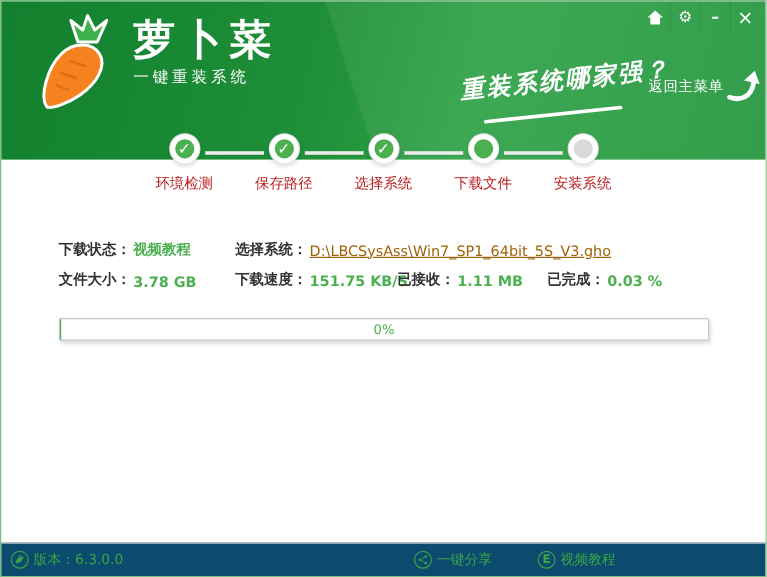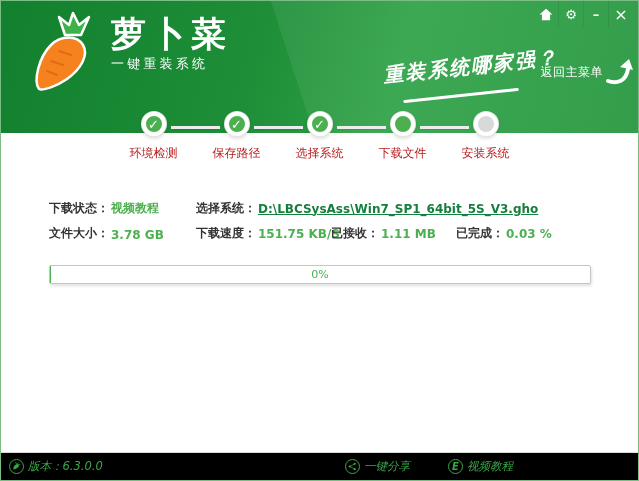--- a/index.html
+++ b/index.html
@@ -60,37 +60,37 @@
     box-shadow:0 1px 1px rgba(0,0,0,0.06);
   }
   .step-label{margin-top:9px;font-size:12px;color:#b91c1c;}
   
   .status{position:absolute;top:199px;left:48px;right:40px;font-size:12px;color:#333;font-weight:bold;}
   .srow{display:flex;align-items:center;white-space:nowrap;}
   .srow + .srow{margin-top:8px;}
   .sitem{display:flex;align-items:center;}
   .w1{width:147px;align-items:flex-end;}.w2{width:135px;}.w3{width:125px;}
   .val{color:#4cb050;margin-left:2px;}
-  .path-link{color:#15803d;text-decoration:underline;margin-left:2px;cursor:pointer;font-weight:bold;}
+  .path-link{color:#a16207;text-decoration:underline;margin-left:2px;cursor:pointer;font-weight:normal;}
   
   .progress{
     position:absolute;top:264px;left:48px;width:542px;height:19px;
     border:1px solid #c6c6c6;border-radius:2px;background:#fff;
     box-shadow:1px 2px 3px rgba(0,0,0,0.12);
   }
   .progress-fill{position:absolute;left:0;top:0;bottom:0;background:#4cb050;width:0;}
   .progress-text{
     position:absolute;left:0;right:0;top:0;bottom:0;text-align:center;
     line-height:17px;color:#4cb050;font-size:11px;
   }
   
   .footer{
-    position:absolute;left:0;right:0;bottom:0;height:28px;background:#000000;
+    position:absolute;left:0;right:0;bottom:0;height:28px;background:#0c4a6e;
     border-top:1px solid #dcdcdc;display:flex;align-items:center;
-    color:#3aa647;font-size:11.5px;font-style:italic;
+    color:#3aa647;font-size:11.5px;
   }
   .version{display:flex;align-items:center;margin-left:8px;cursor:default;}
   .cicon{
     width:15px;height:15px;border:1.5px solid #3aa647;border-radius:50%;
     display:flex;align-items:center;justify-content:center;margin-right:4px;flex:0 0 auto;
   }
   .footer-center{position:absolute;left:344px;display:flex;align-items:center;gap:38px;}
   .fitem{display:flex;align-items:center;cursor:pointer;}
   .eletter{font-size:10px;font-weight:bold;color:#3aa647;line-height:1;}
 </style>

